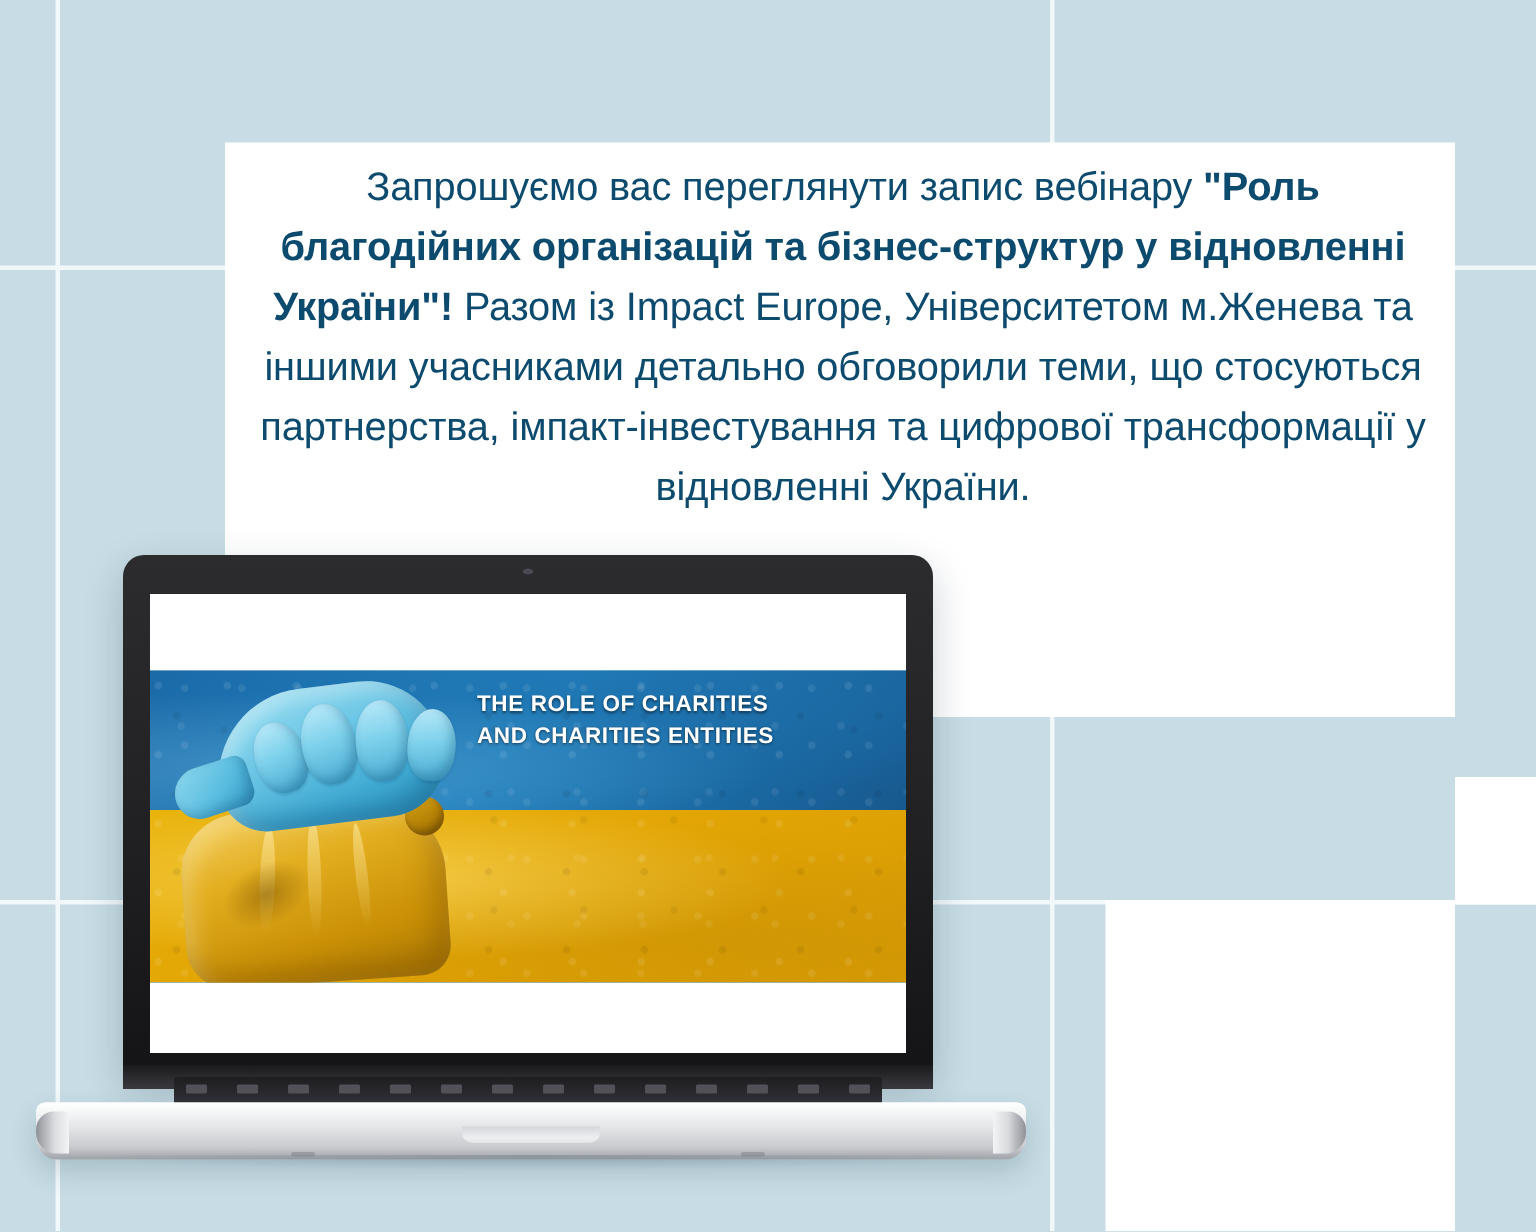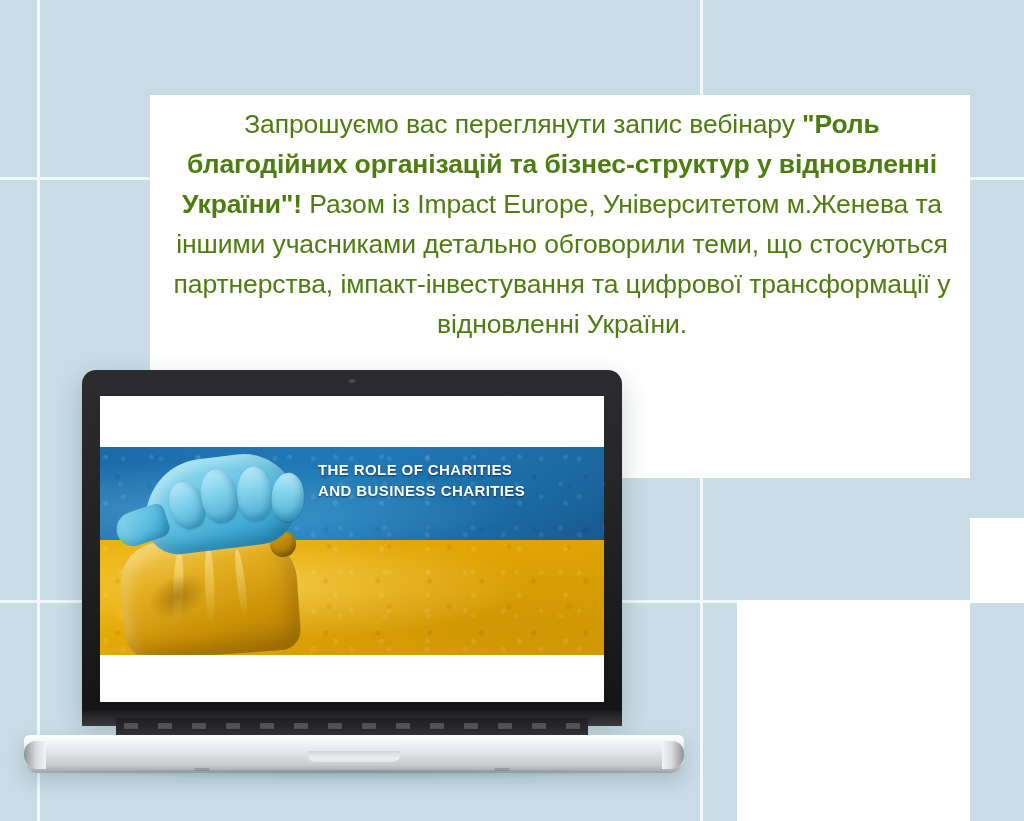--- a/index.html
+++ b/index.html
@@ -63,21 +63,21 @@
     height: 221px;
   }
 
   
   .announcement {
     position: absolute;
     left: 170px;
     top: 104px;
     width: 784px;
     text-align: center;
-    color: #4d7c0f;
+    color: #0c4a6e;
     font-size: 26.5px;
     line-height: 40px;
     font-weight: 400;
     letter-spacing: -0.1px;
   }
   .announcement b {
     font-weight: 700;
   }
 
   
@@ -424,21 +424,21 @@
                 <div class="knuckle k2"></div>
                 <div class="knuckle k3"></div>
                 <div class="knuckle k4"></div>
               </div>
               <div class="thumb"></div>
             </div>
 
             <div class="slide-text">
               <div class="slide-block-1">
                 <div class="slide-line">THE ROLE OF CHARITIES</div>
-                <div class="slide-line">AND BUSINESS CHARITIES</div>
+                <div class="slide-line">AND CHARITIES ENTITIES</div>
               </div>
             </div>
           </div>
 
         </div>
       </div>
     </div>
 
     <div class="laptop-hinge"></div>
 

